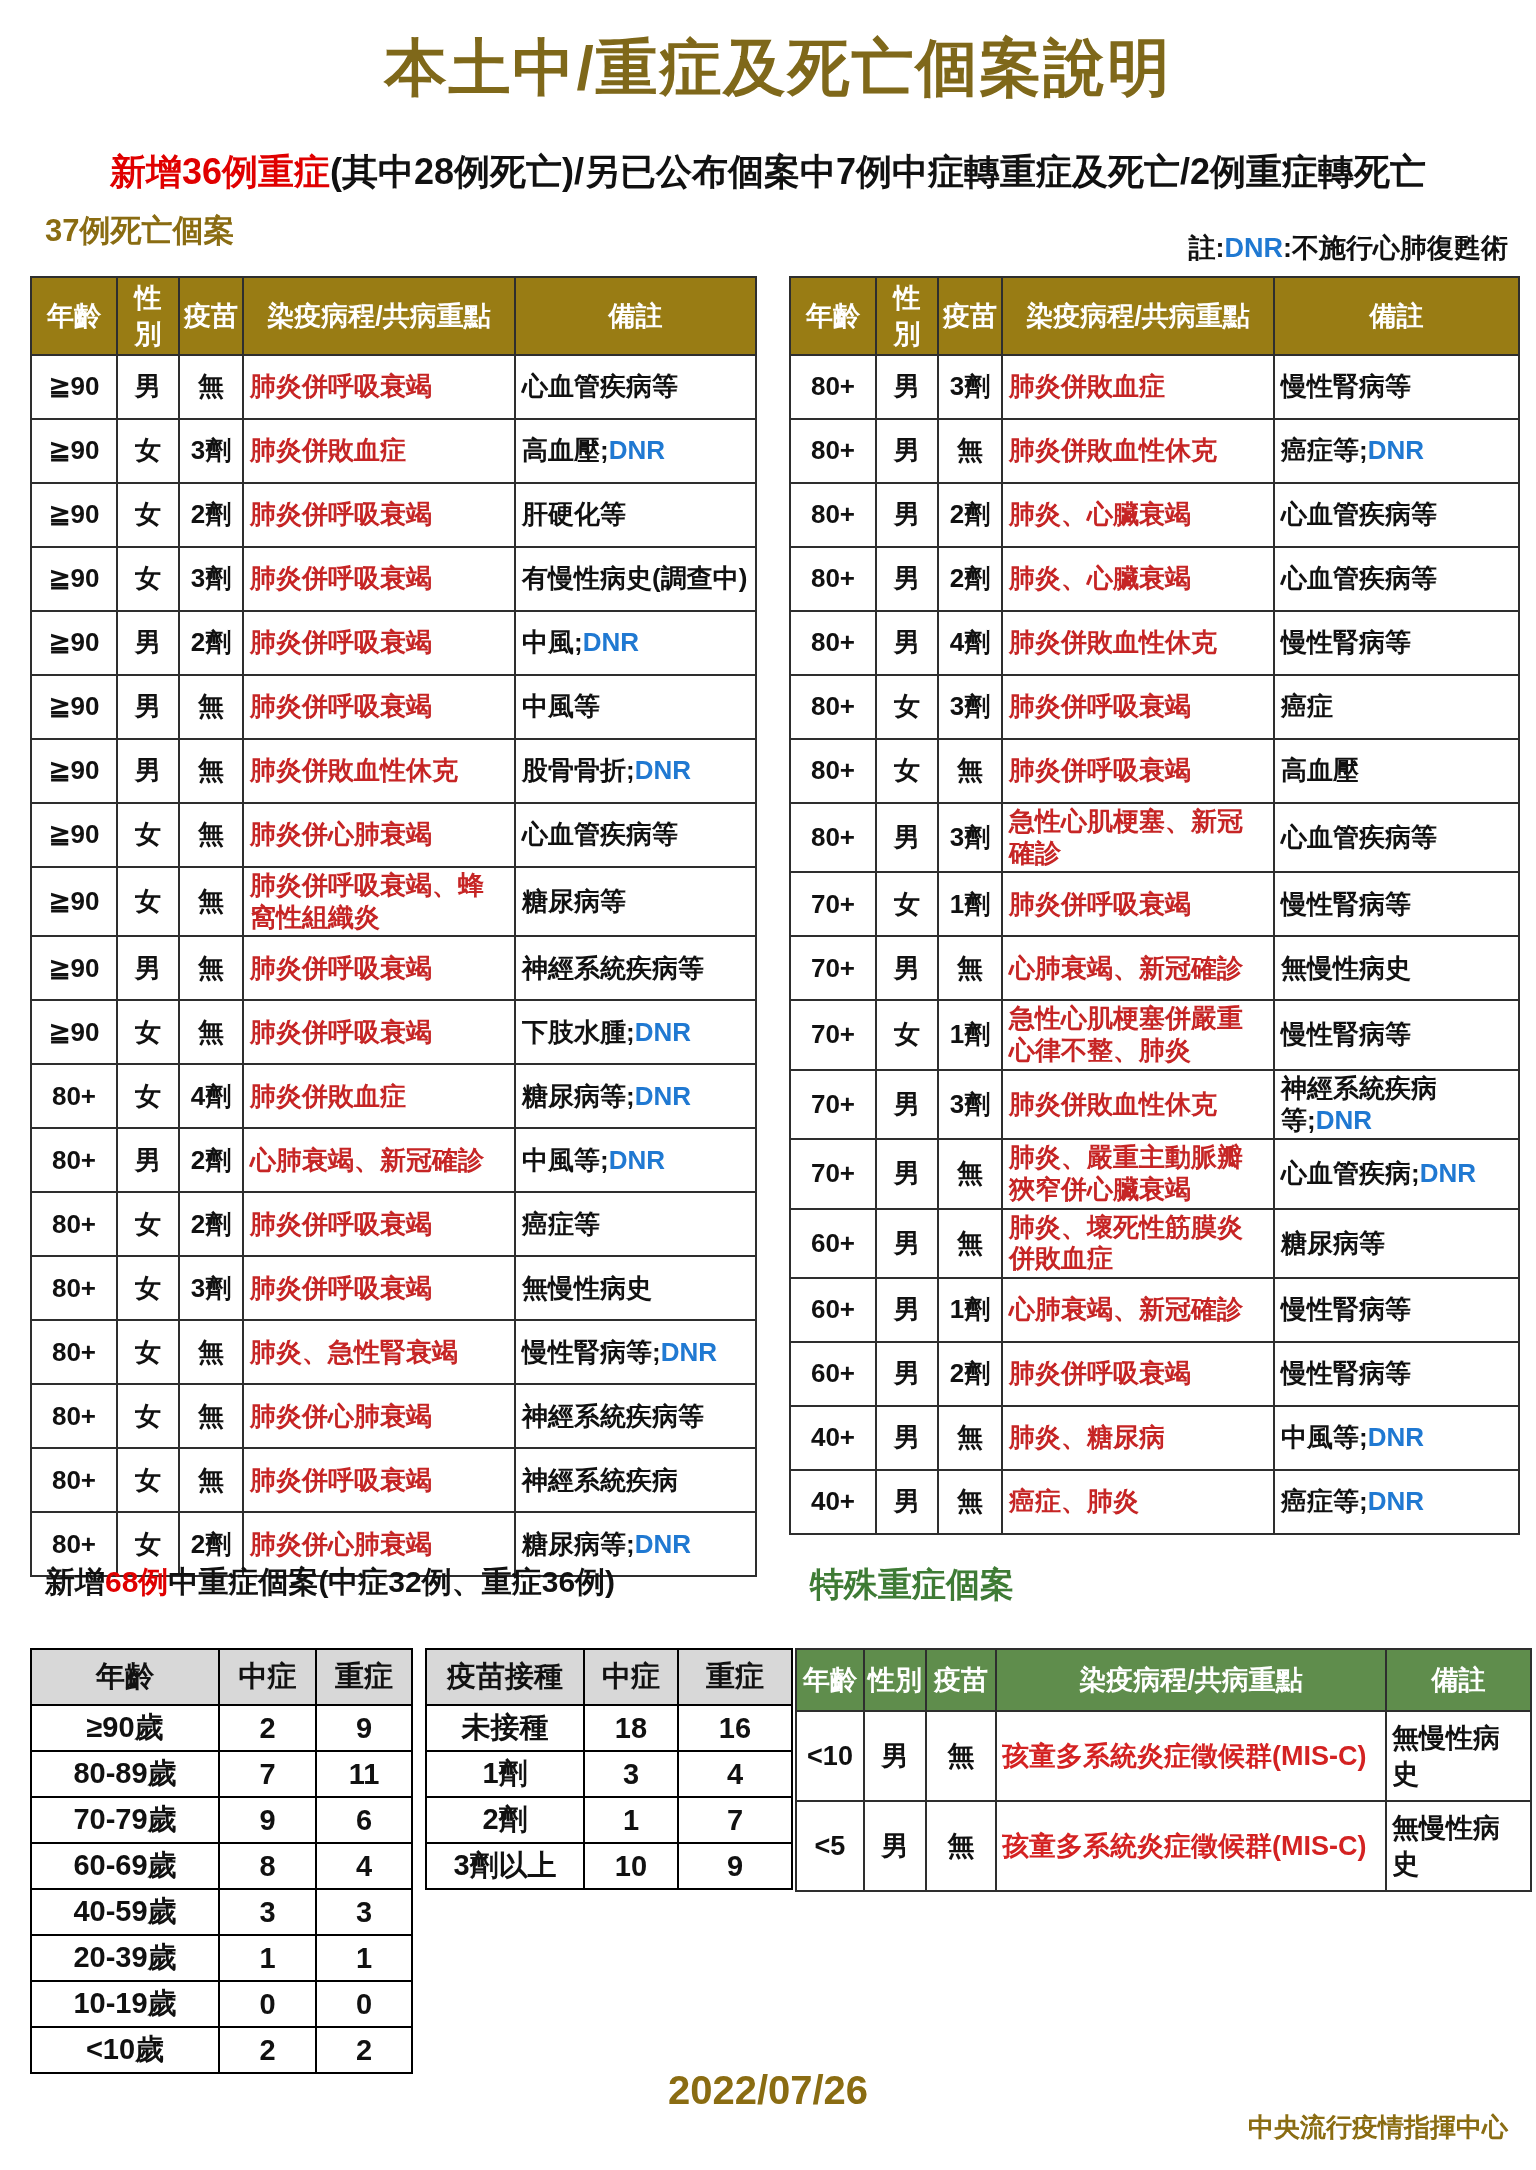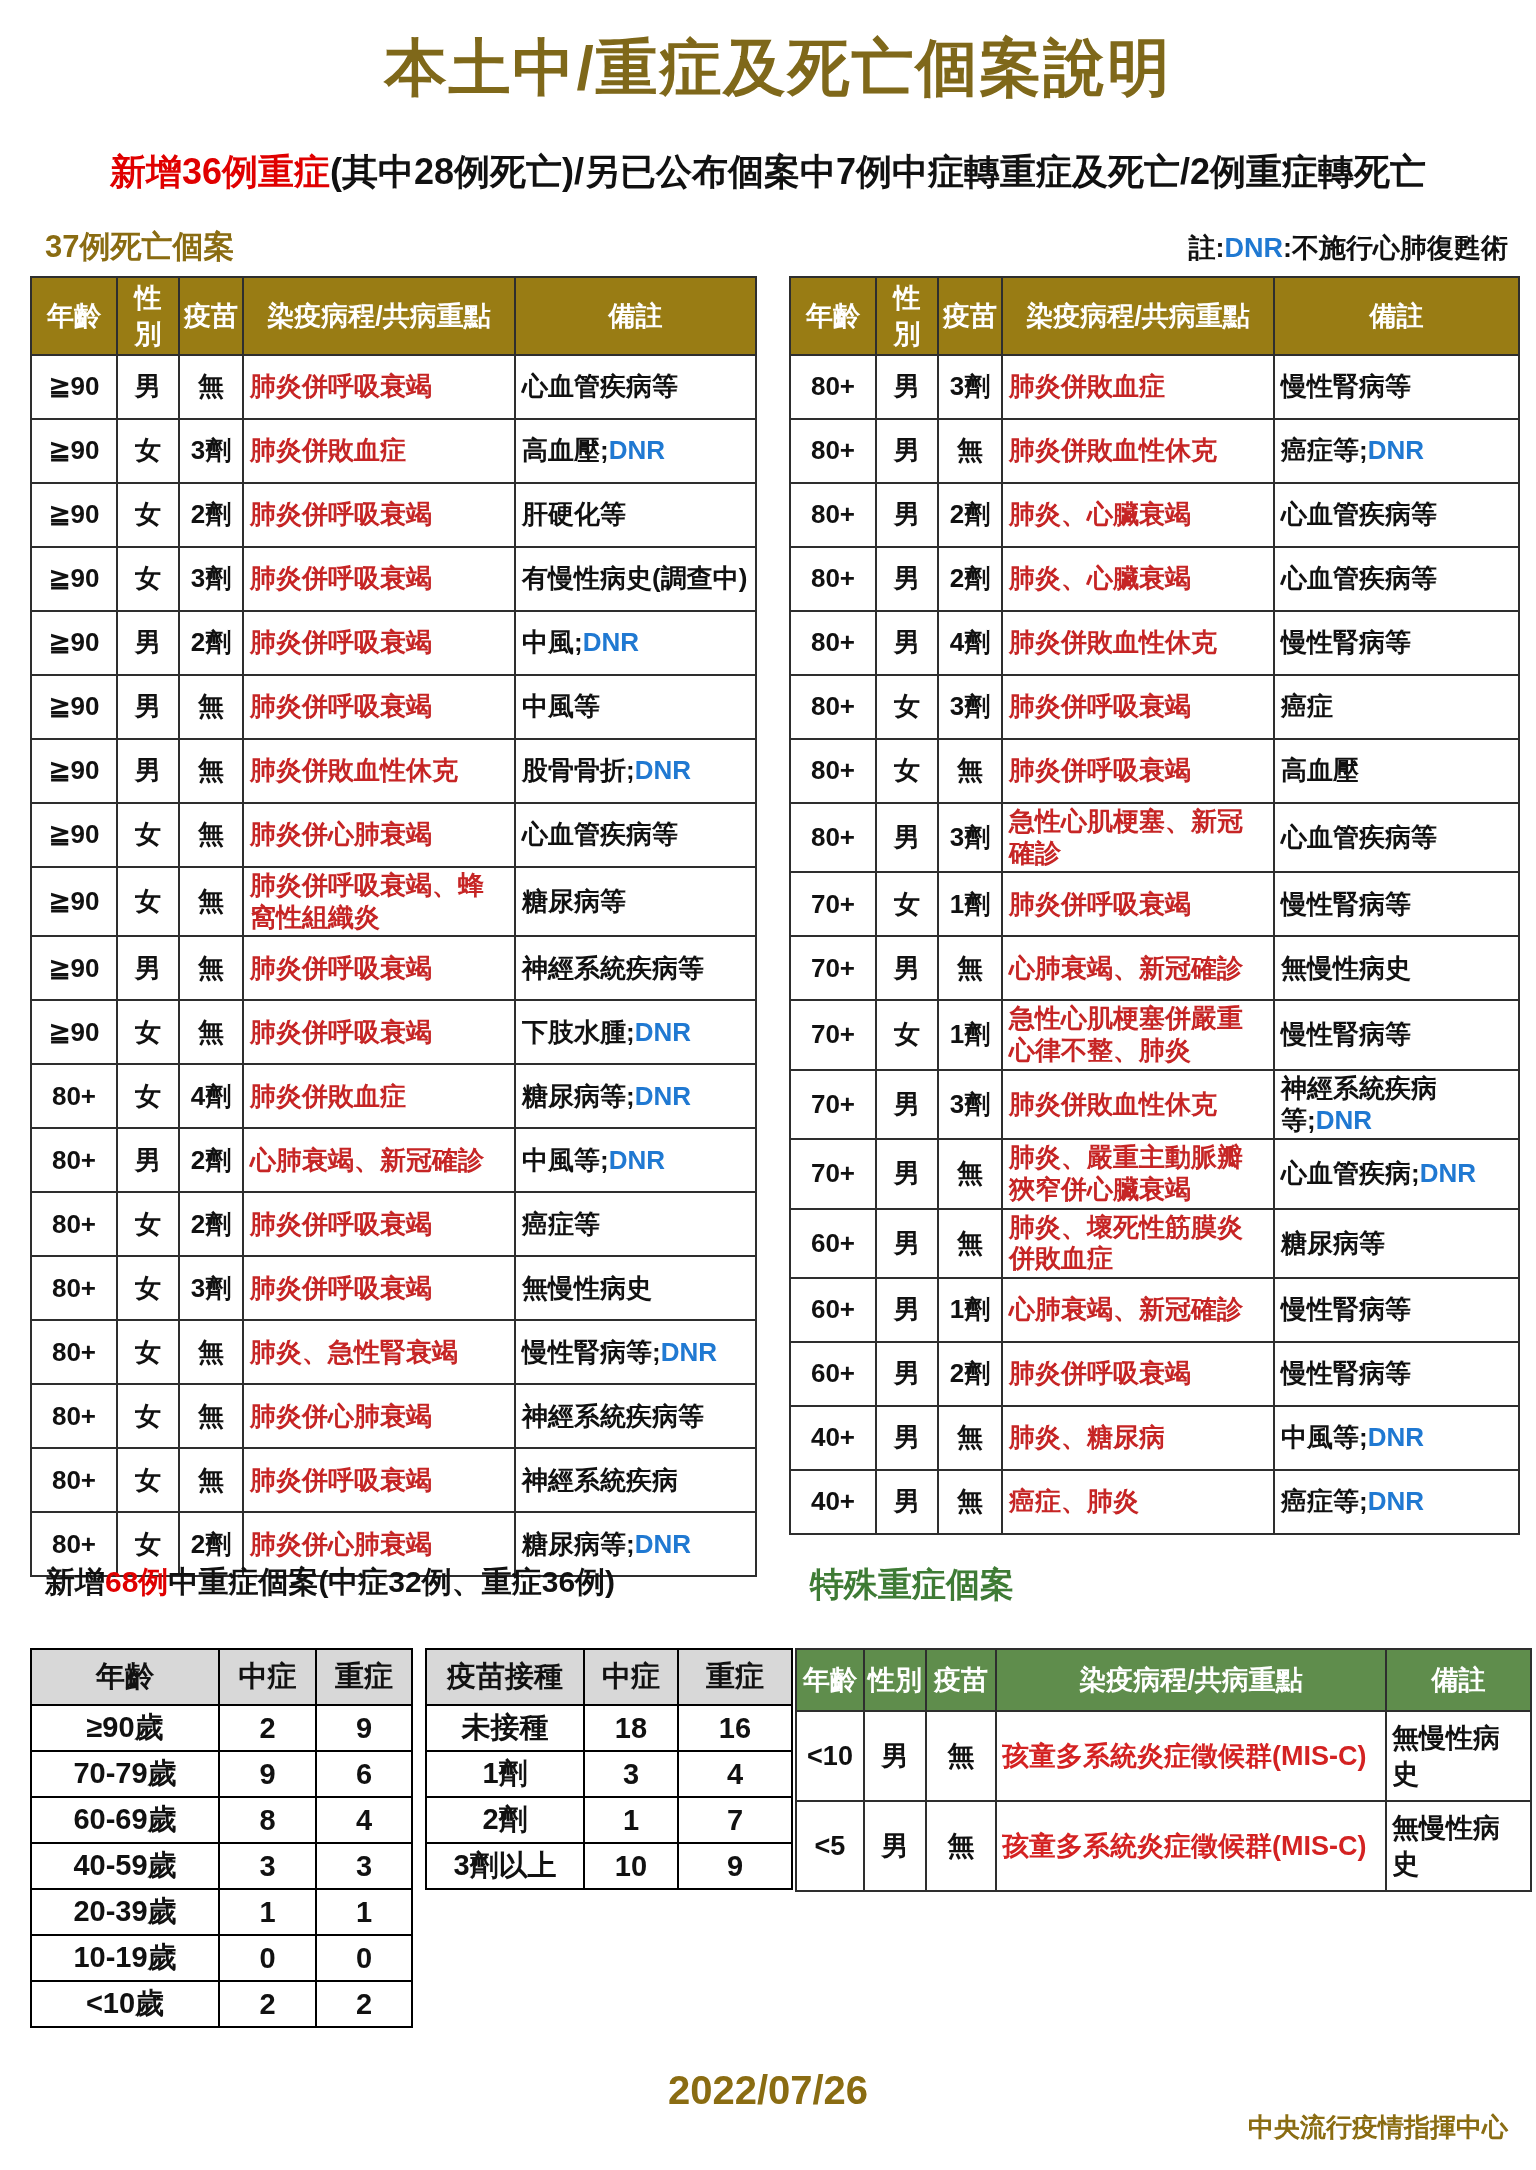--- a/index.html
+++ b/index.html
@@ -11,21 +11,21 @@
   .main-title{
     position:absolute;top:26px;left:0;width:100%;text-align:center;
     font-size:62px;font-weight:900;color:#7f681a;letter-spacing:2px;padding-left:10px;
   }
   .subtitle{
     position:absolute;top:148px;left:0;width:100%;text-align:center;
     font-size:36px;font-weight:bold;color:#111;
   }
   .subtitle .hl{color:#e00000;}
   .deaths-title{
-    position:absolute;top:226px;left:45px;
+    position:absolute;top:210px;left:45px;
     font-size:31px;font-weight:bold;color:#8a6c12;
   }
   .legend{
     position:absolute;top:230px;right:28px;text-align:left;
     font-size:27px;font-weight:bold;color:#111;
   }
   .legend .dnr{color:#2079d2;}
   
   table{border-collapse:collapse;table-layout:fixed;}
   .death-table{position:absolute;top:276px;}
@@ -459,20 +459,25 @@
       </tr>
     </thead>
     <tbody>
 
         <tr>
           <td>≥90歲</td>
           <td>2</td>
           <td>9</td>
         </tr>
 
+        <tr>
+          <td>80-89歲</td>
+          <td>7</td>
+          <td>11</td>
+        </tr>
 
         <tr>
           <td>70-79歲</td>
           <td>9</td>
           <td>6</td>
         </tr>
 
         <tr>
           <td>60-69歲</td>
           <td>8</td>

